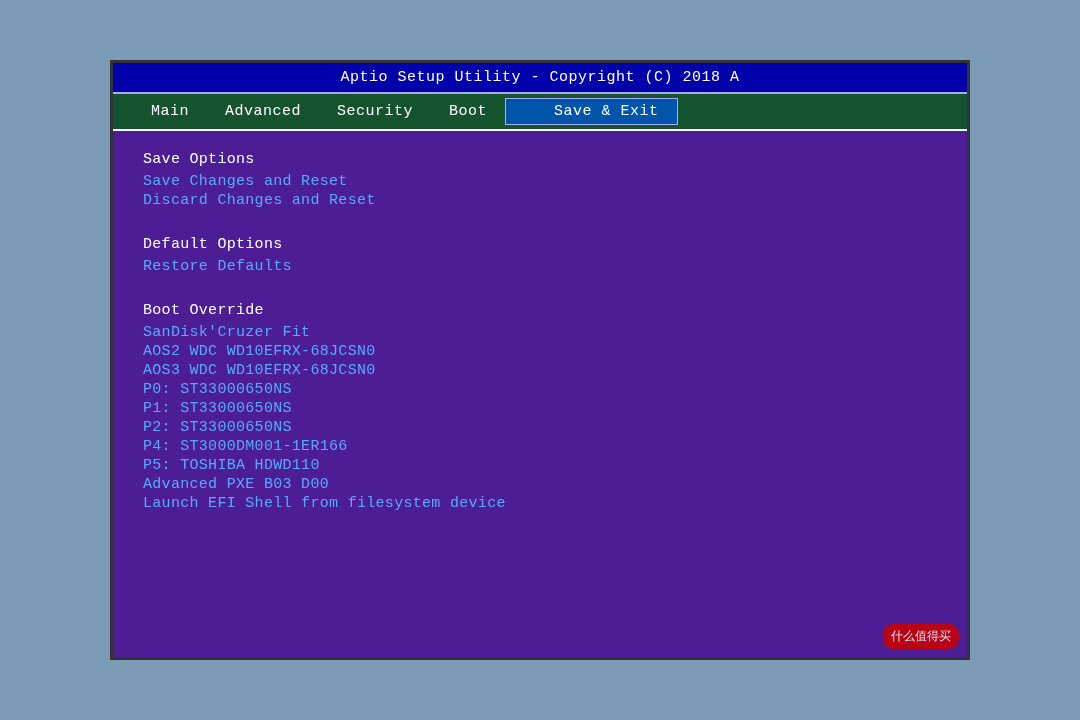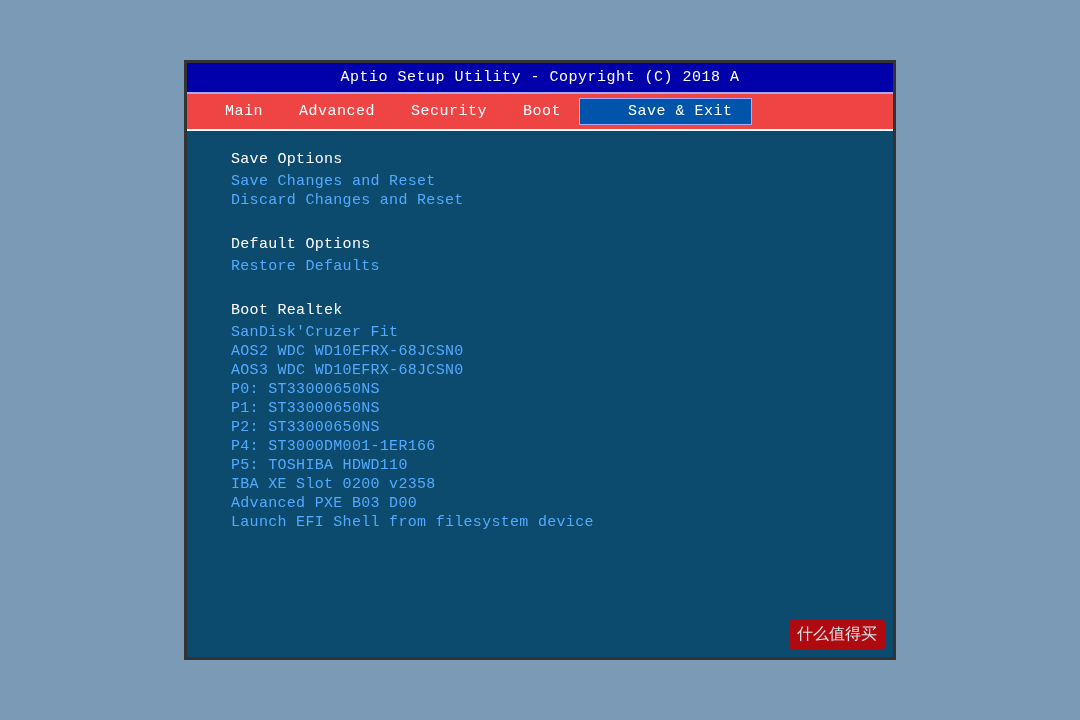--- a/index.html
+++ b/index.html
@@ -13,41 +13,41 @@
       height: 720px;
       background-color: #7a9ab5;
       display: flex;
       align-items: center;
       justify-content: center;
       font-family: 'Courier New', Courier, monospace;
       overflow: hidden;
     }
 
     .monitor-frame {
-      width: 712px;
+      width: 860px;
       height: 600px;
       background-color: #000080;
       border: 3px solid #333;
       display: flex;
       flex-direction: column;
       position: relative;
     }
 
     .title-bar {
       background-color: #0000aa;
       color: #ffffff;
       text-align: center;
       padding: 6px 10px;
       font-size: 15px;
       letter-spacing: 0.5px;
       border-bottom: 2px solid #aaaaff;
     }
 
     .nav-bar {
-      background-color: #ef4444;
+      background-color: #14532d;
       display: flex;
       flex-direction: row;
       align-items: center;
       padding: 4px 20px;
       border-bottom: 2px solid #ffffff;
       gap: 0;
     }
 
     .nav-item {
       color: #ffffff;
@@ -60,22 +60,22 @@
 
     .nav-item.active {
       background-color: #0055aa;
       color: #ffffff;
       border: 1px solid #aaaaff;
       padding-left: 48px;
     }
 
     .content-area {
       flex: 1;
-      background-color: #0c4a6e;
-      padding: 20px 44px;
+      background-color: #4c1d95;
+      padding: 20px 30px;
       display: flex;
       flex-direction: column;
       gap: 0;
     }
 
     .section-header {
       color: #ffffff;
       font-size: 15px;
       margin-top: 16px;
       margin-bottom: 4px;
@@ -98,23 +98,23 @@
       height: 10px;
     }
 
     .watermark {
       position: absolute;
       bottom: 8px;
       right: 8px;
       background-color: #cc0000;
       color: #ffffff;
       font-family: sans-serif;
-      font-size: 16px;
+      font-size: 12px;
       padding: 4px 8px;
-      border-radius: 3px;
+      border-radius: 10px;
       opacity: 0.85;
     }
   </style>
 </head>
 <body>
 
 <div class="monitor-frame">
 
   <div class="title-bar">
     <span>Aptio Setup Utility - Copyright (C) 2018 A</span>
@@ -131,30 +131,29 @@
 
   <div class="content-area">
 
   <div class="section-header">Save Options</div>
       <div class="menu-item">Save Changes and Reset</div>
       <div class="menu-item">Discard Changes and Reset</div>
       <div class="spacer"></div>
       <div class="section-header">Default Options</div>
       <div class="menu-item">Restore Defaults</div>
       <div class="spacer"></div>
-      <div class="section-header">Boot Realtek</div>
+      <div class="section-header">Boot Override</div>
       <div class="menu-item">SanDisk'Cruzer Fit</div>
       <div class="menu-item">AOS2 WDC WD10EFRX-68JCSN0</div>
       <div class="menu-item">AOS3 WDC WD10EFRX-68JCSN0</div>
       <div class="menu-item">P0: ST33000650NS</div>
       <div class="menu-item">P1: ST33000650NS</div>
       <div class="menu-item">P2: ST33000650NS</div>
       <div class="menu-item">P4: ST3000DM001-1ER166</div>
       <div class="menu-item">P5: TOSHIBA HDWD110</div>
-      <div class="menu-item">IBA XE Slot 0200 v2358</div>
       <div class="menu-item">Advanced PXE B03 D00</div>
       <div class="menu-item">Launch EFI Shell from filesystem device</div>
       <div class="spacer"></div>
     </div>
 
   <div class="watermark">
     <span>什么值得买</span>
   </div>
 </div>
 

